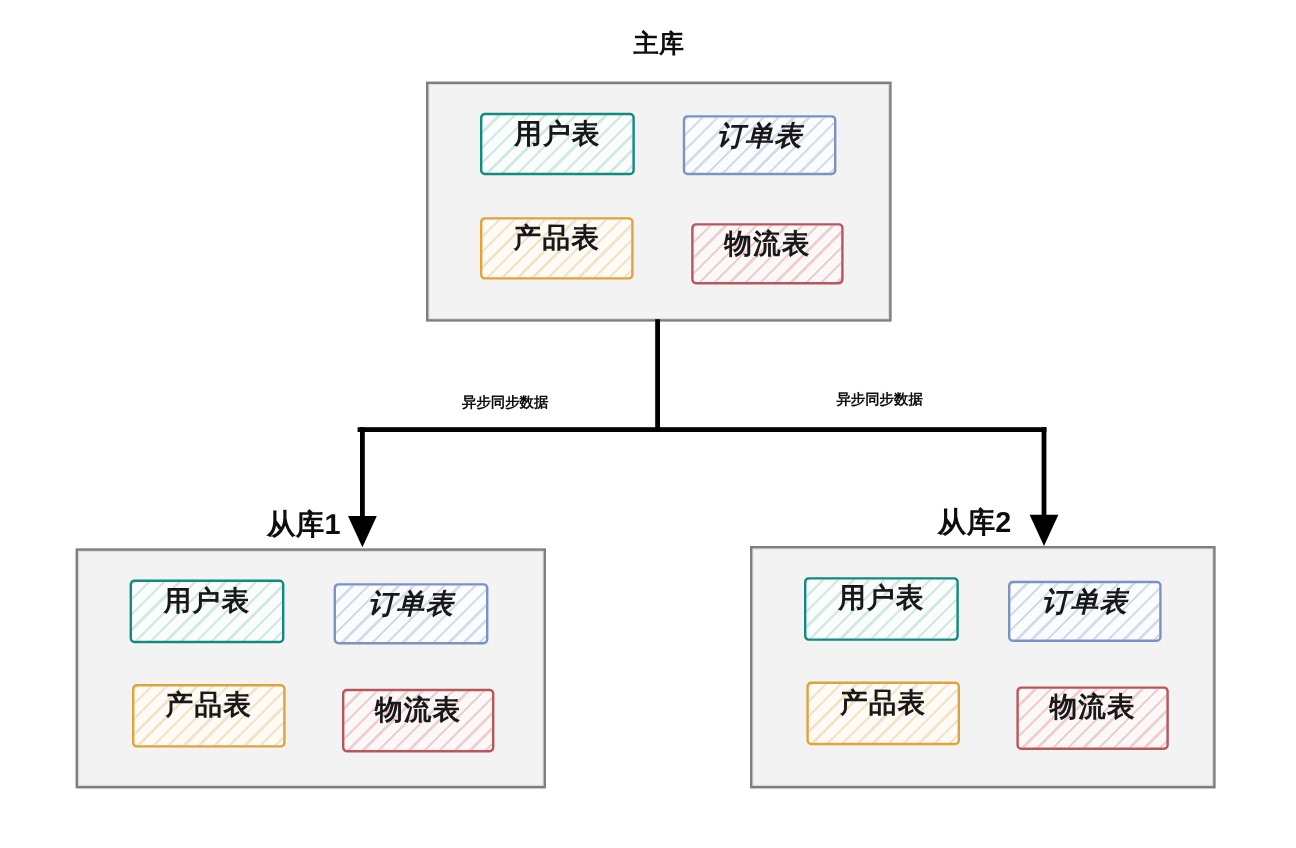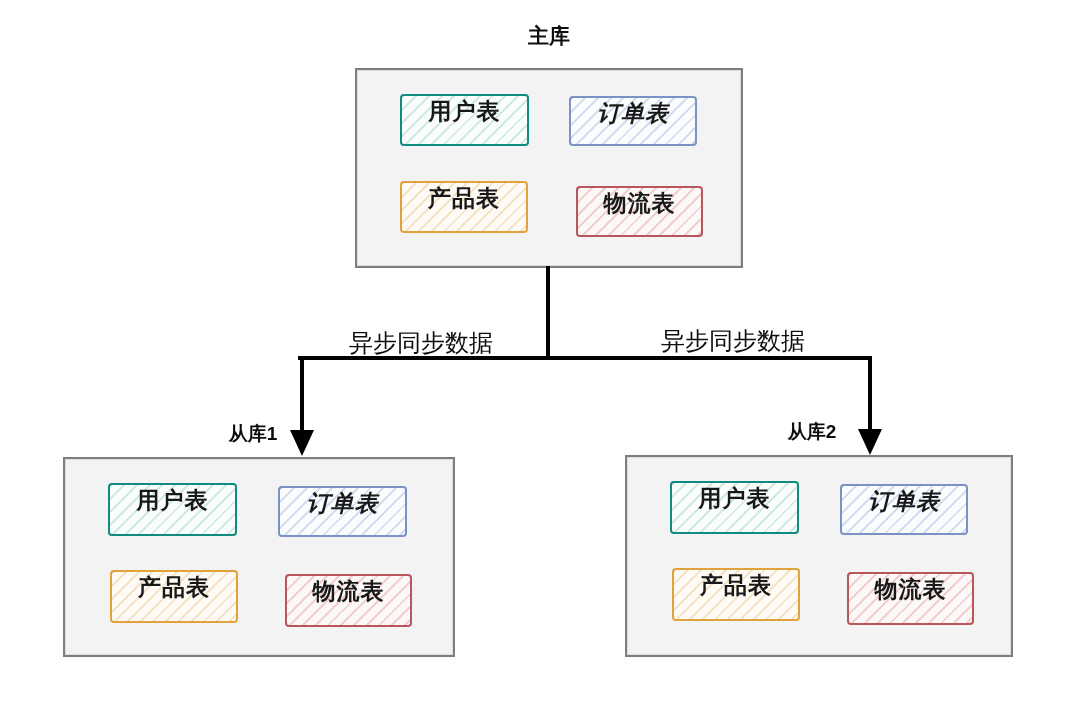--- a/index.html
+++ b/index.html
@@ -19,26 +19,26 @@
     box-shadow: inset 0 0 0 1px #dcdcdc;
   }
   .node-label {
     position: absolute;
     transform: translateX(-50%);
     font-weight: 700;
     color: #0d0d0d;
     white-space: nowrap;
   }
   .master-label { font-size: 21px; }
-  .slave-label  { font-size: 19px; }
+  .slave-label  { font-size: 24px; }
   .edge-label {
     position: absolute;
     transform: translateX(-50%);
-    font-size: 24px;
-    font-weight: 400;
+    font-size: 12px;
+    font-weight: 700;
     color: #0d0d0d;
     white-space: nowrap;
   }
   .chip {
     position: absolute;
     box-sizing: border-box;
     border-radius: 4px;
     display: flex;
     justify-content: center;
     font-size: 23px;

